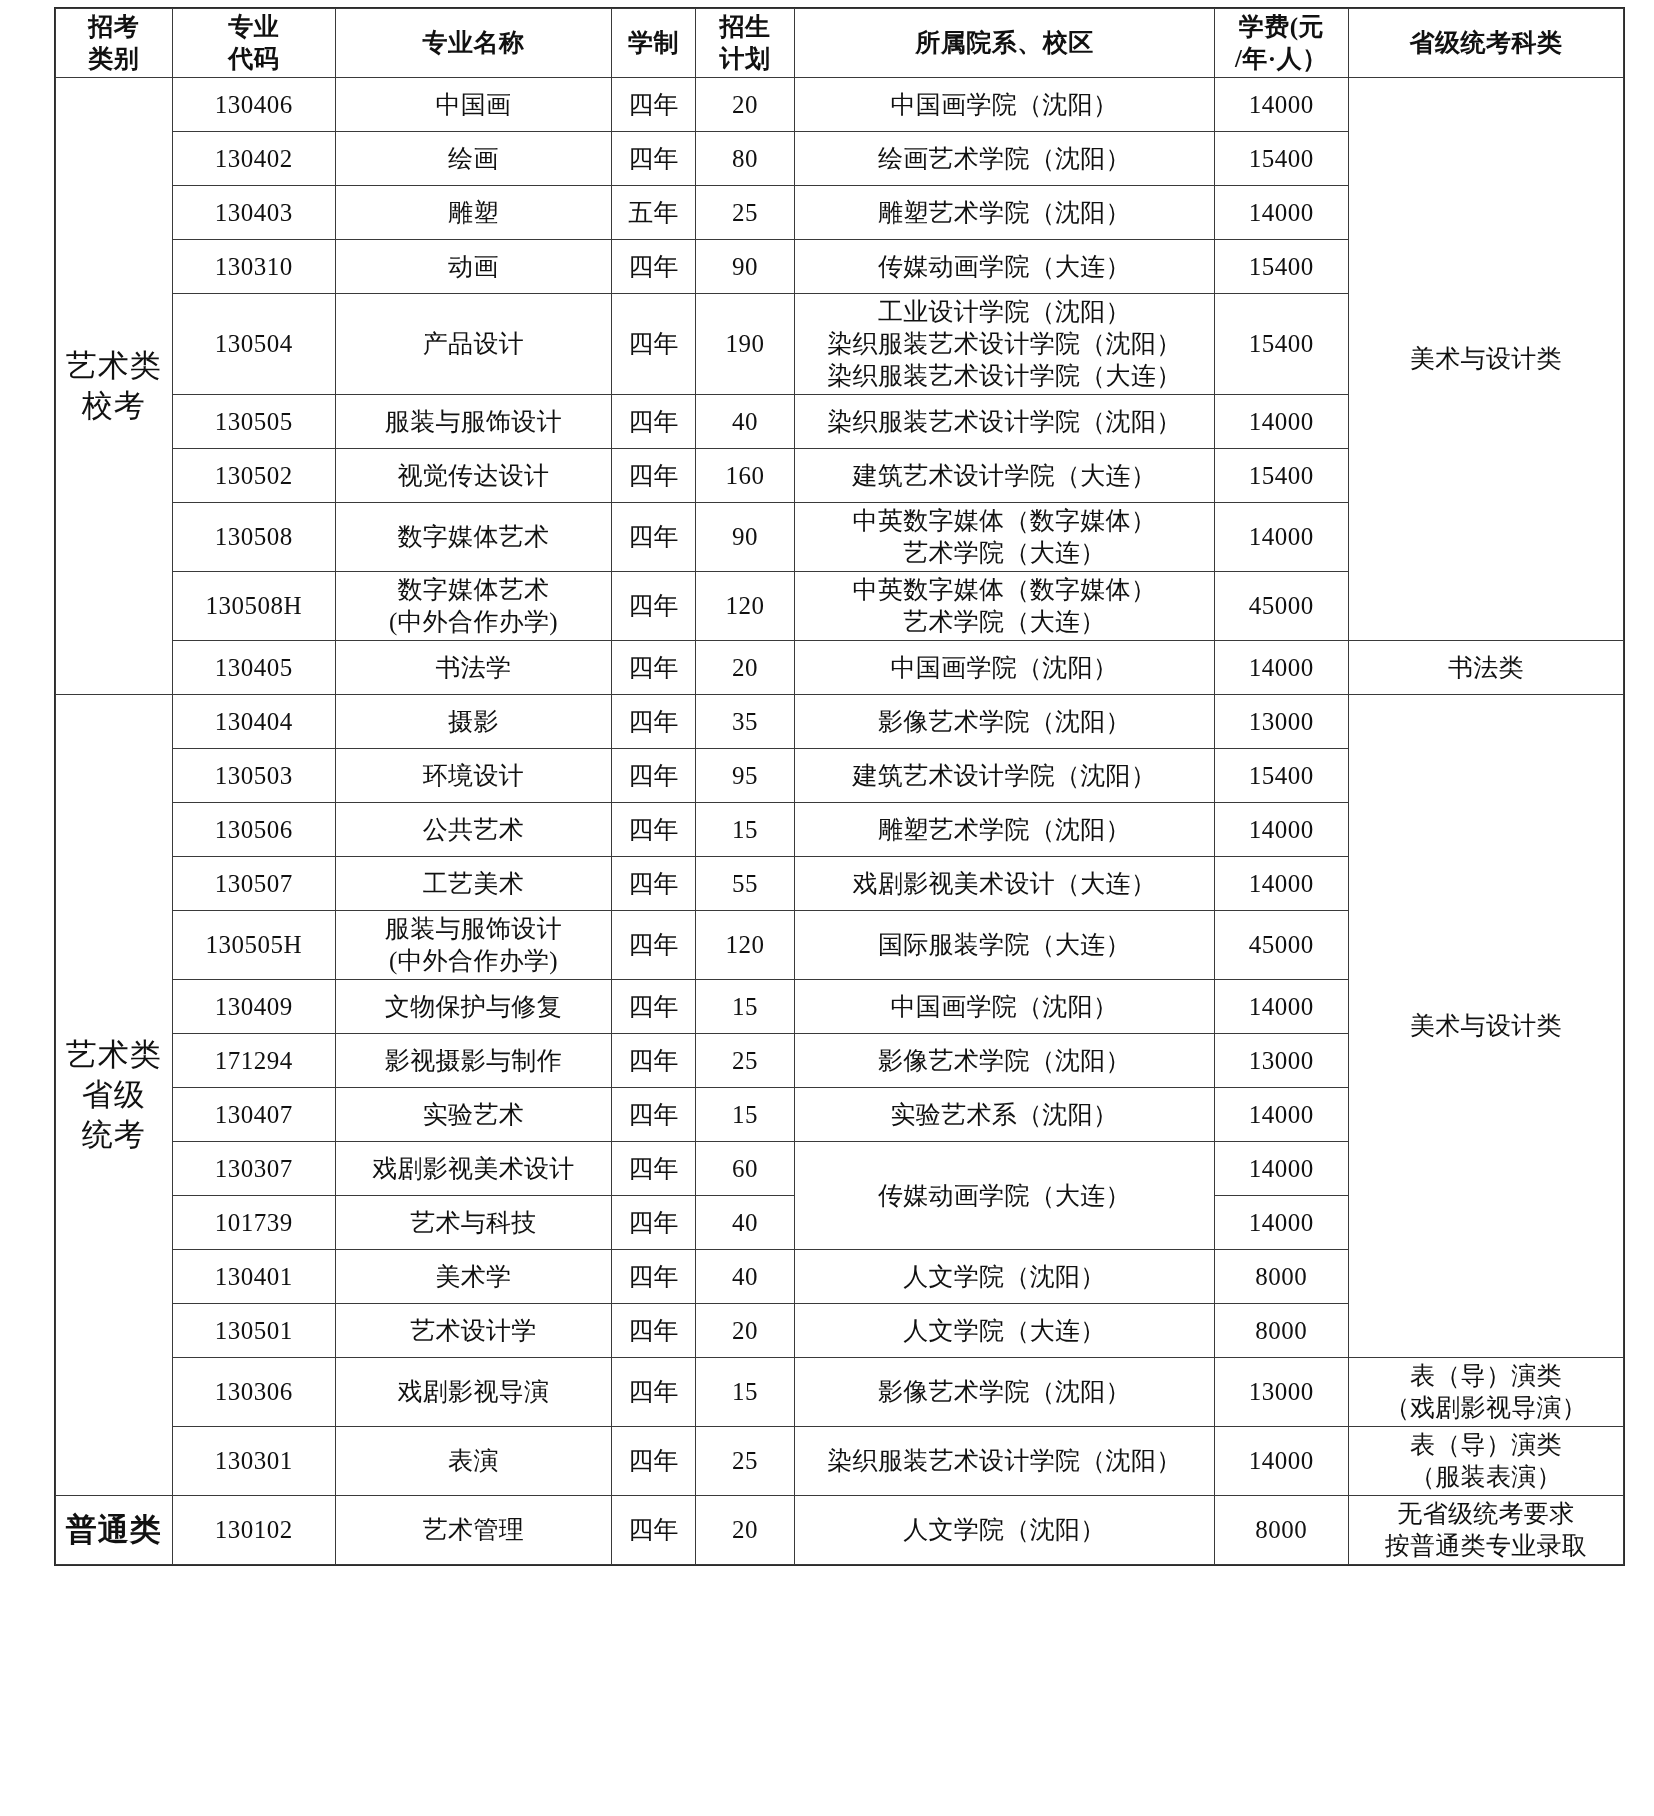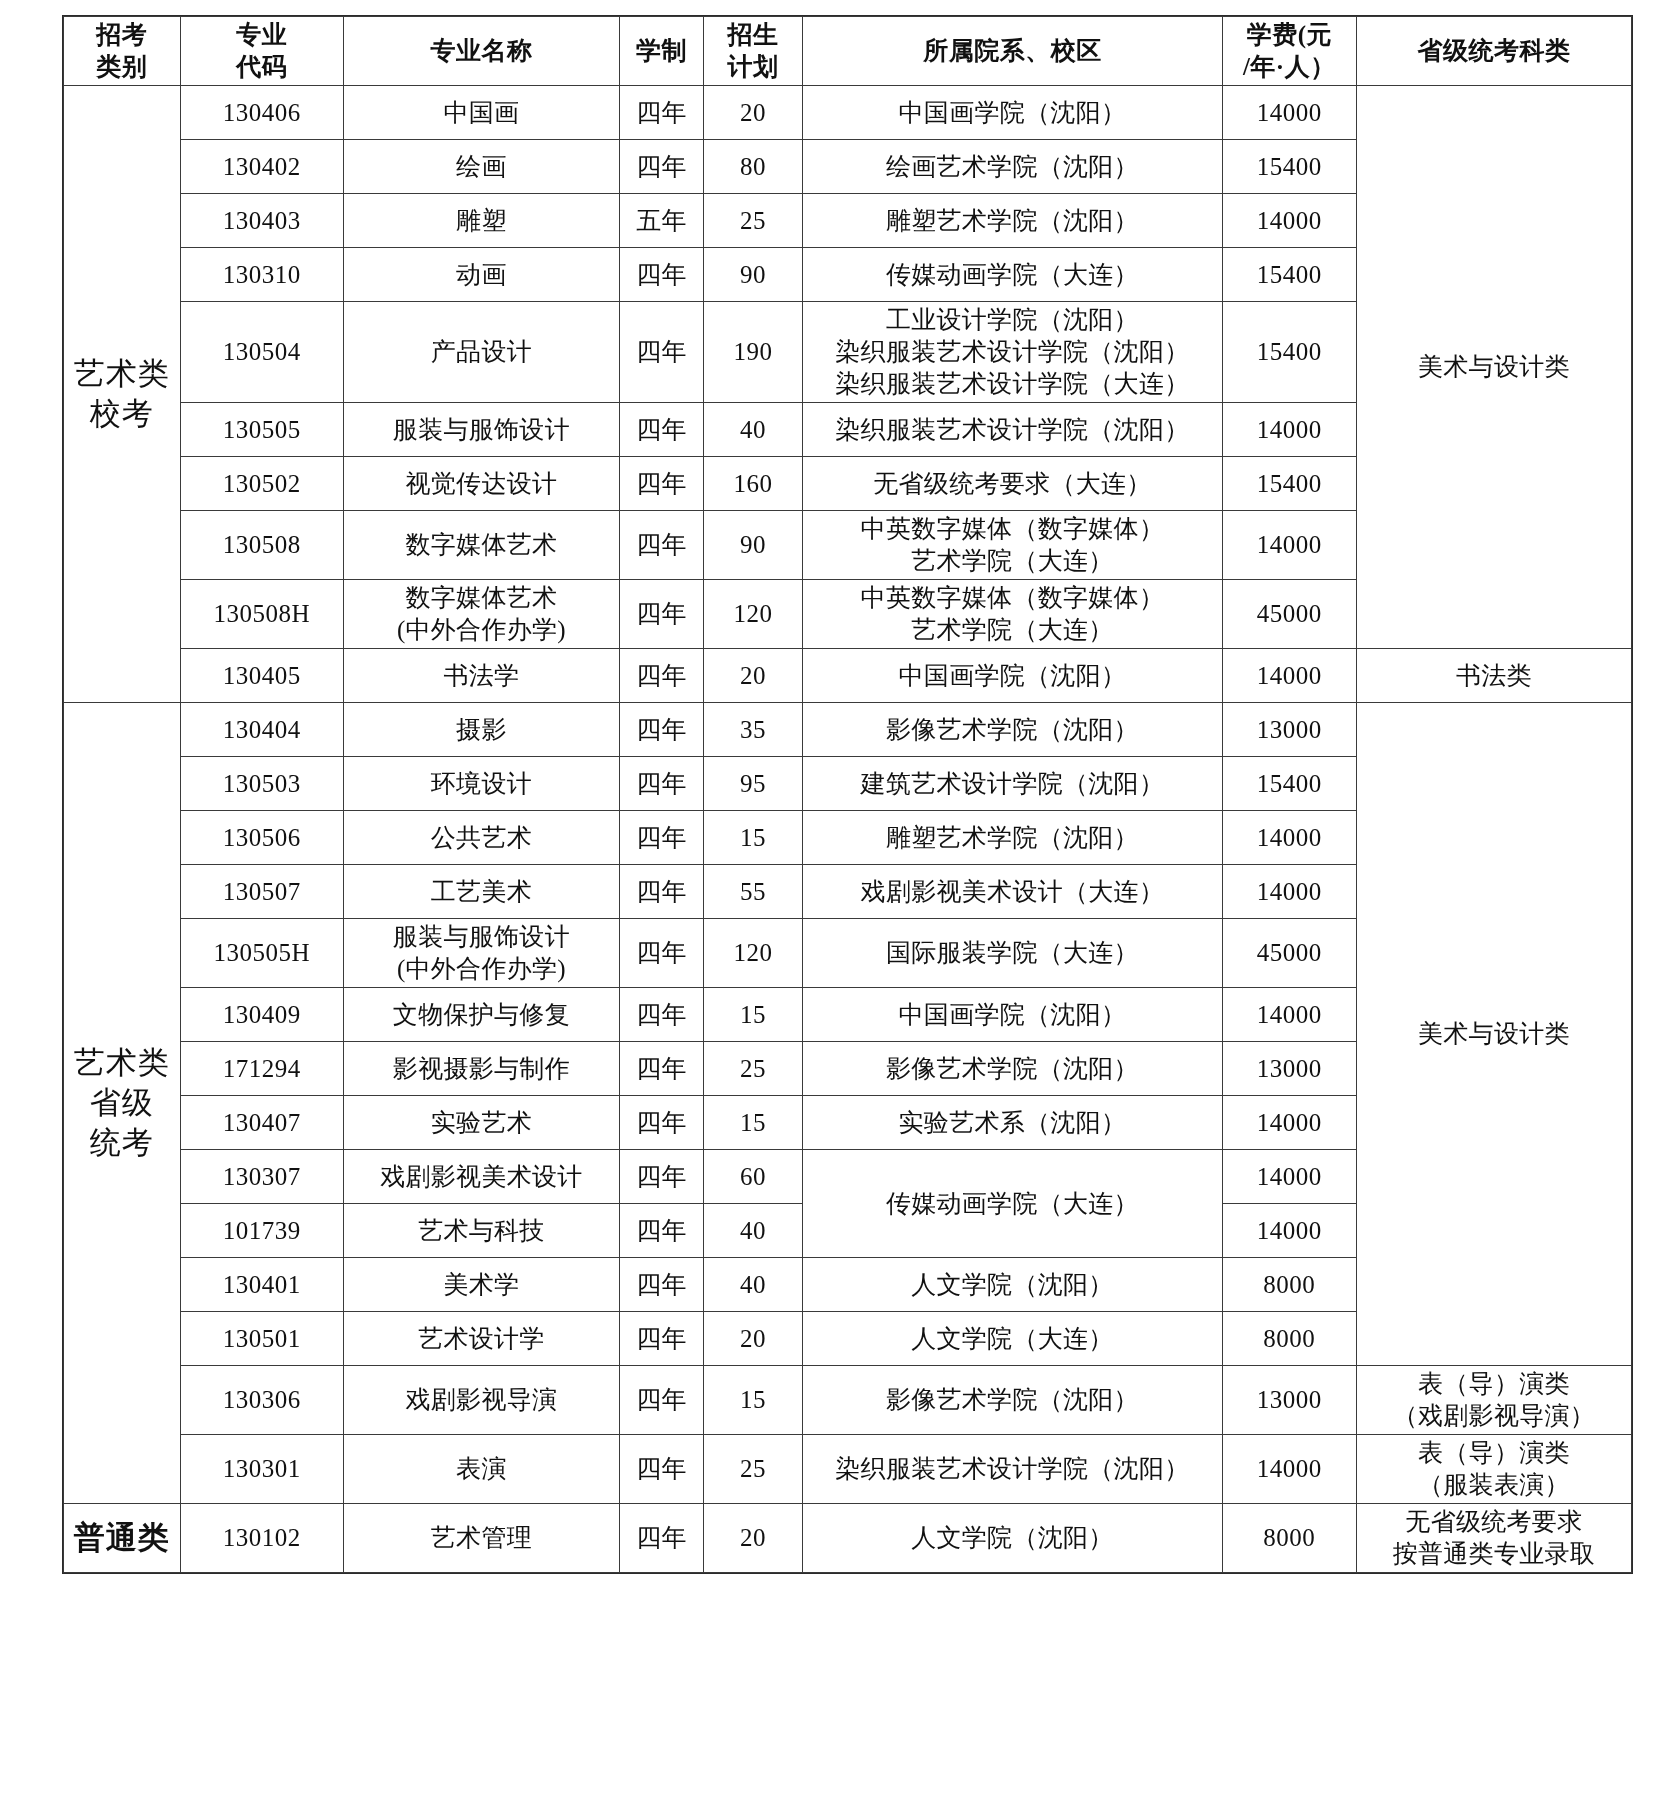--- a/index.html
+++ b/index.html
@@ -19,21 +19,21 @@
     position: relative;
     width: 1654px;
     height: 1816px;
     box-sizing: border-box;
     padding: 8px 55px 0 55px;
   }
   table.plan {
     width: 1569px;
     border-collapse: collapse;
     table-layout: fixed;
-    margin: 8px;
+    margin: 0;
   }
   table.plan td, table.plan th {
     border: 1px solid #3a3a3a;
     padding: 2px 2px;
     text-align: center;
     vertical-align: middle;
     font-weight: normal;
     line-height: 1.28;
     color: #111111;
   }
@@ -181,21 +181,21 @@
       <td class="num">40</td>
       <td>染织服装艺术设计学院（沈阳）</td>
       <td class="num">14000</td>
     </tr>
 
     <tr class="r54">
       <td class="num">130502</td>
       <td>视觉传达设计</td>
       <td>四年</td>
       <td class="num">160</td>
-      <td>无省级统考要求（大连）</td>
+      <td>建筑艺术设计学院（大连）</td>
       <td class="num">15400</td>
     </tr>
 
     <tr>
       <td class="num">130508</td>
       <td>数字媒体艺术</td>
       <td>四年</td>
       <td class="num">90</td>
       <td>
         <span class="sub">中英数字媒体（数字媒体）</span>

